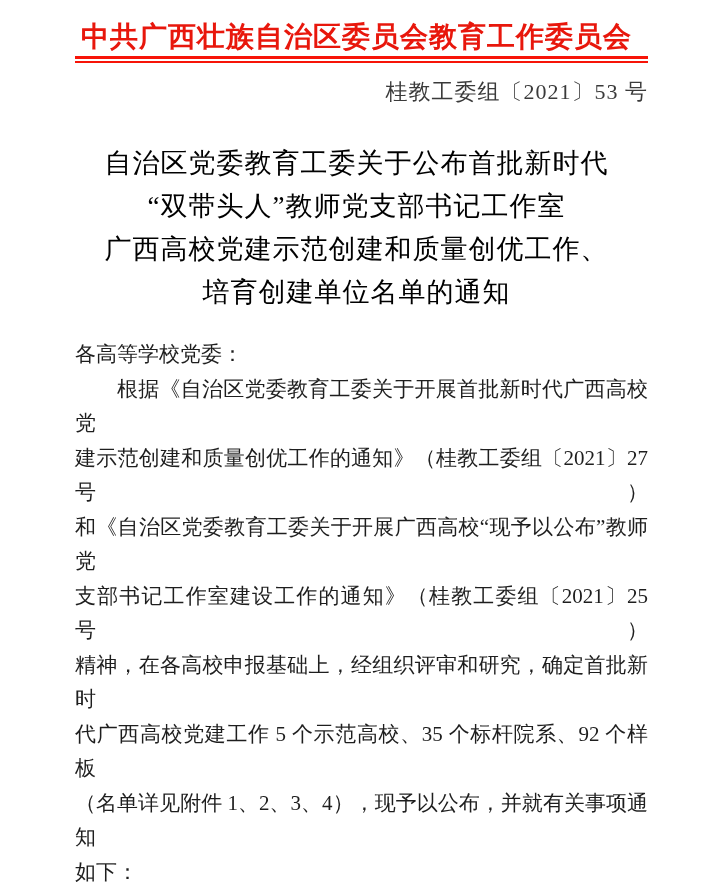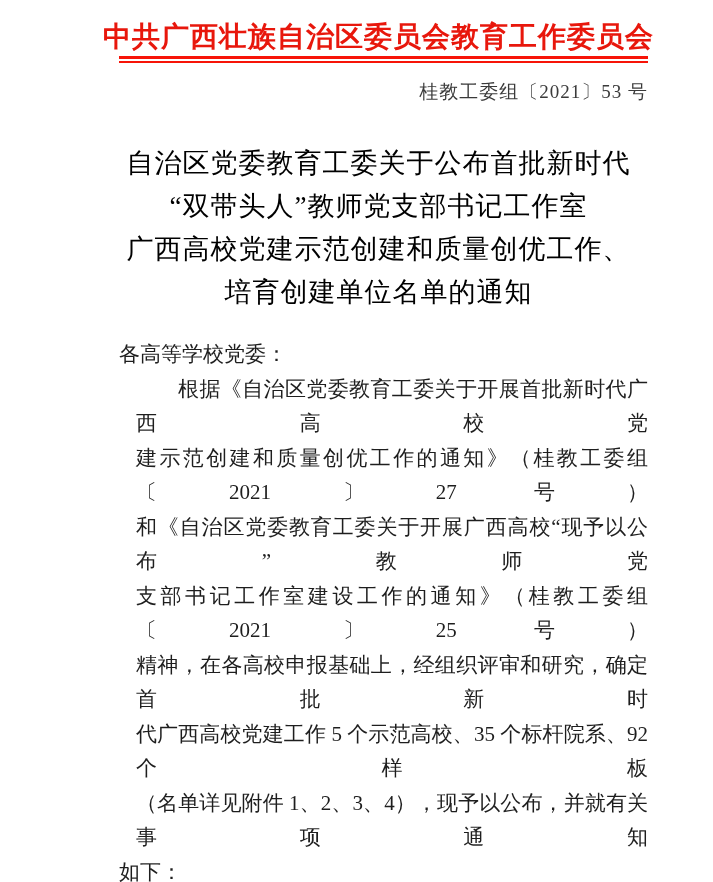--- a/index.html
+++ b/index.html
@@ -6,39 +6,38 @@
     --red-text:#e8170c;
     --red-line:#f71408;
     --body-text:#1e1e1e;
     --docnum-text:#3a3a3a;
   }
   *{margin:0;padding:0;box-sizing:border-box;}
   html,body{background:#ffffff;}
   .page{
     width:713px;height:882px;background:#ffffff;overflow:hidden;
     font-family:"Liberation Serif","DejaVu Serif",serif;
-    padding-left:44px;
   }
   .org-title{
     padding-top:20px;
     text-align:center;
     font-size:28px;
     line-height:34px;
     font-weight:bold;
     color:var(--red-text);
     letter-spacing:1px;
   }
   .divider{margin:2px 65px 0 75px;}
   .rule-thick{height:3px;background:var(--red-line);}
   .rule-thin{height:2px;background:var(--red-line);margin-top:2px;}
   .doc-number{
     margin-top:17px;
     margin-right:65px;
     text-align:right;
-    font-size:19px;
+    font-size:22px;
     line-height:24px;
     color:var(--docnum-text);
     letter-spacing:1px;
   }
   .title{
     margin:38px 45px 0 45px;
     text-align:center;
     font-size:27px;
     line-height:43px;
     font-weight:normal;
@@ -50,21 +49,20 @@
     font-size:21px;
     line-height:34.5px;
     color:var(--body-text);
   }
   .line{white-space:nowrap;}
   .indent{text-indent:42px;}
   .justify{
     white-space:normal;
     text-align:justify;
     text-align-last:justify;
-    margin-left:17px;
   }
 </style>
 </head>
 <body>
 
 <div class="page">
 
   <div class="org-title">中共广西壮族自治区委员会教育工作委员会</div>
 
   <div class="divider">

